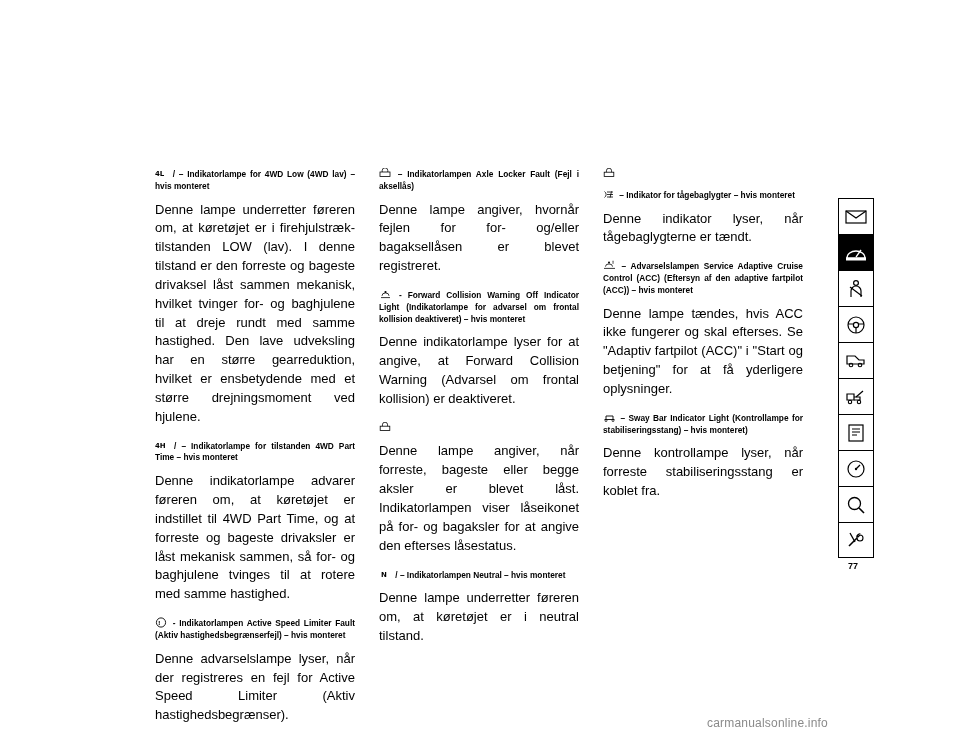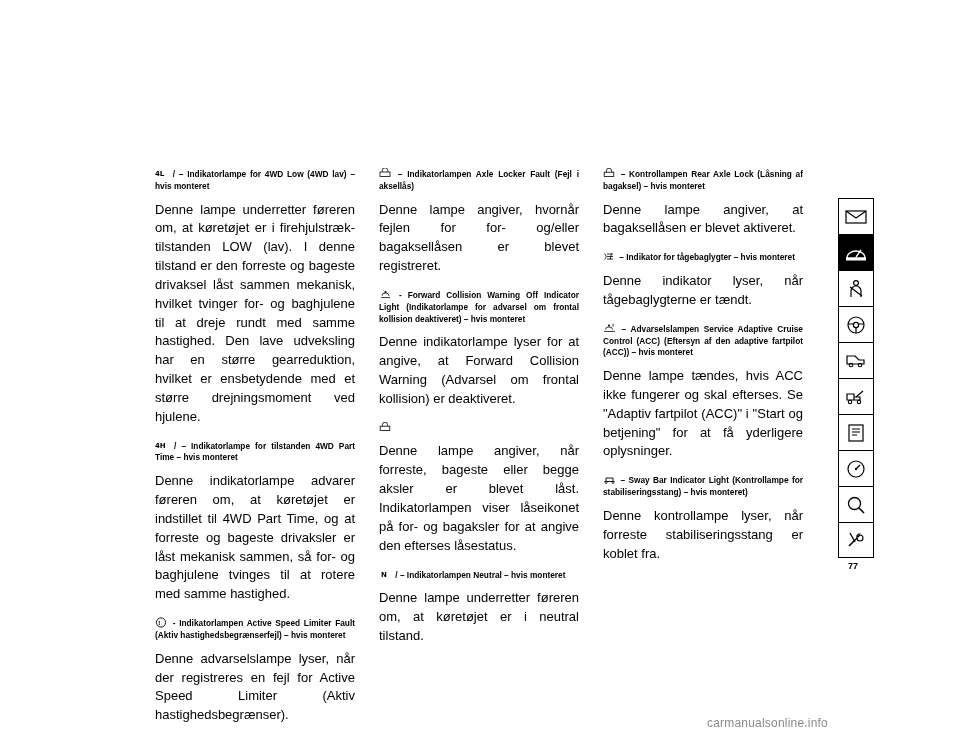--- a/index.html
+++ b/index.html
@@ -217,23 +217,21 @@
     <div class="col">
 
       <div class="blk">
         <p class="hd">
           <span class="symbox">
             <svg width="13" height="11" viewBox="0 0 13 11">
               <rect x="1.2" y="4.2" width="9.6" height="4.2" fill="none" stroke="#000" stroke-width="0.8"></rect>
               <path d="M3.4 4.2 V2.8 a2.6 2.6 0 0 1 5.2 0 V4.2" fill="none" stroke="#000" stroke-width="0.8"></path>
             </svg>
           </span>
-          <span> – Kontrollampen Rear Axle Lock (Låsning af bagaksel) – hvis monteret</span>
-        </p>
-        <p class="bodytext">Denne lampe angiver, at bagaksellåsen er blevet aktiveret.</p>
+        </p>
       </div>
 
       <div class="blk">
         <p class="hd">
           <span class="symbox">
             <svg width="13" height="11" viewBox="0 0 13 11">
               <path d="M1.5 2.5 a3.6 3.6 0 0 1 0 6" fill="none" stroke="#000" stroke-width="0.8"></path>
               <path d="M4 3 h6 M4 5.5 h6 M4 8 h6" stroke="#000" stroke-width="0.8"></path>
               <path d="M8.5 2.4 l-1.4 6.2" stroke="#000" stroke-width="0.8"></path>
             </svg>

